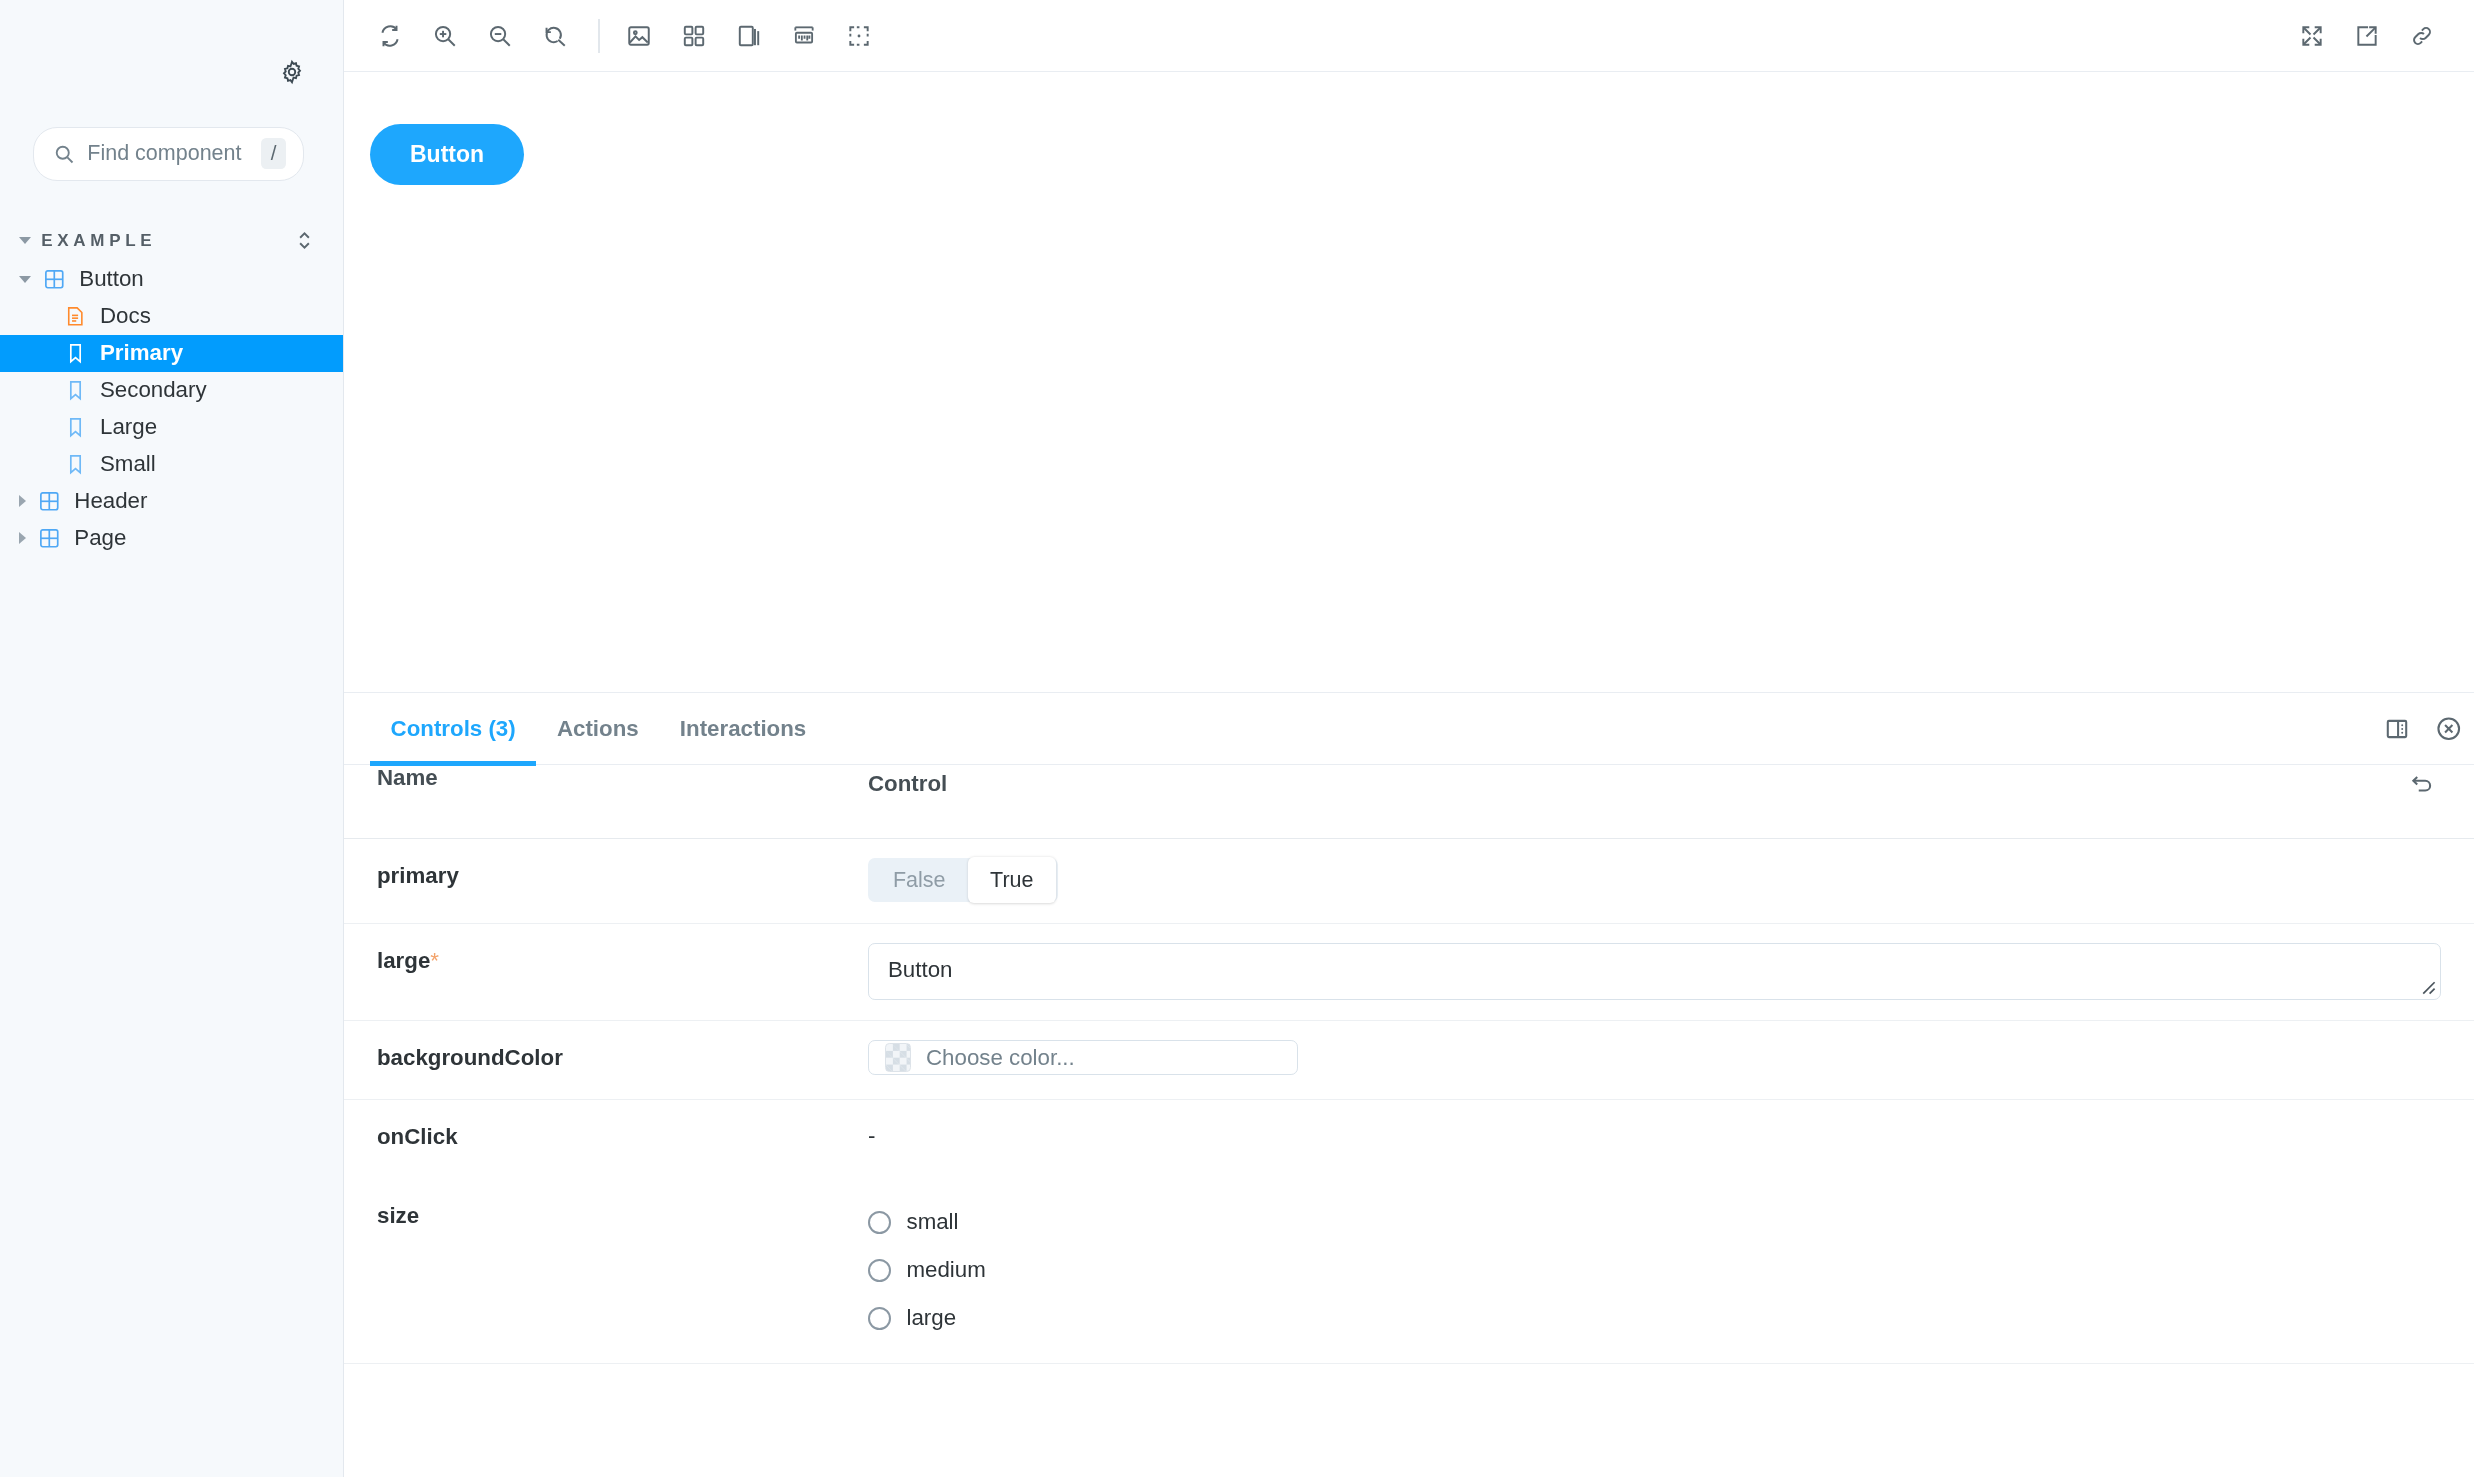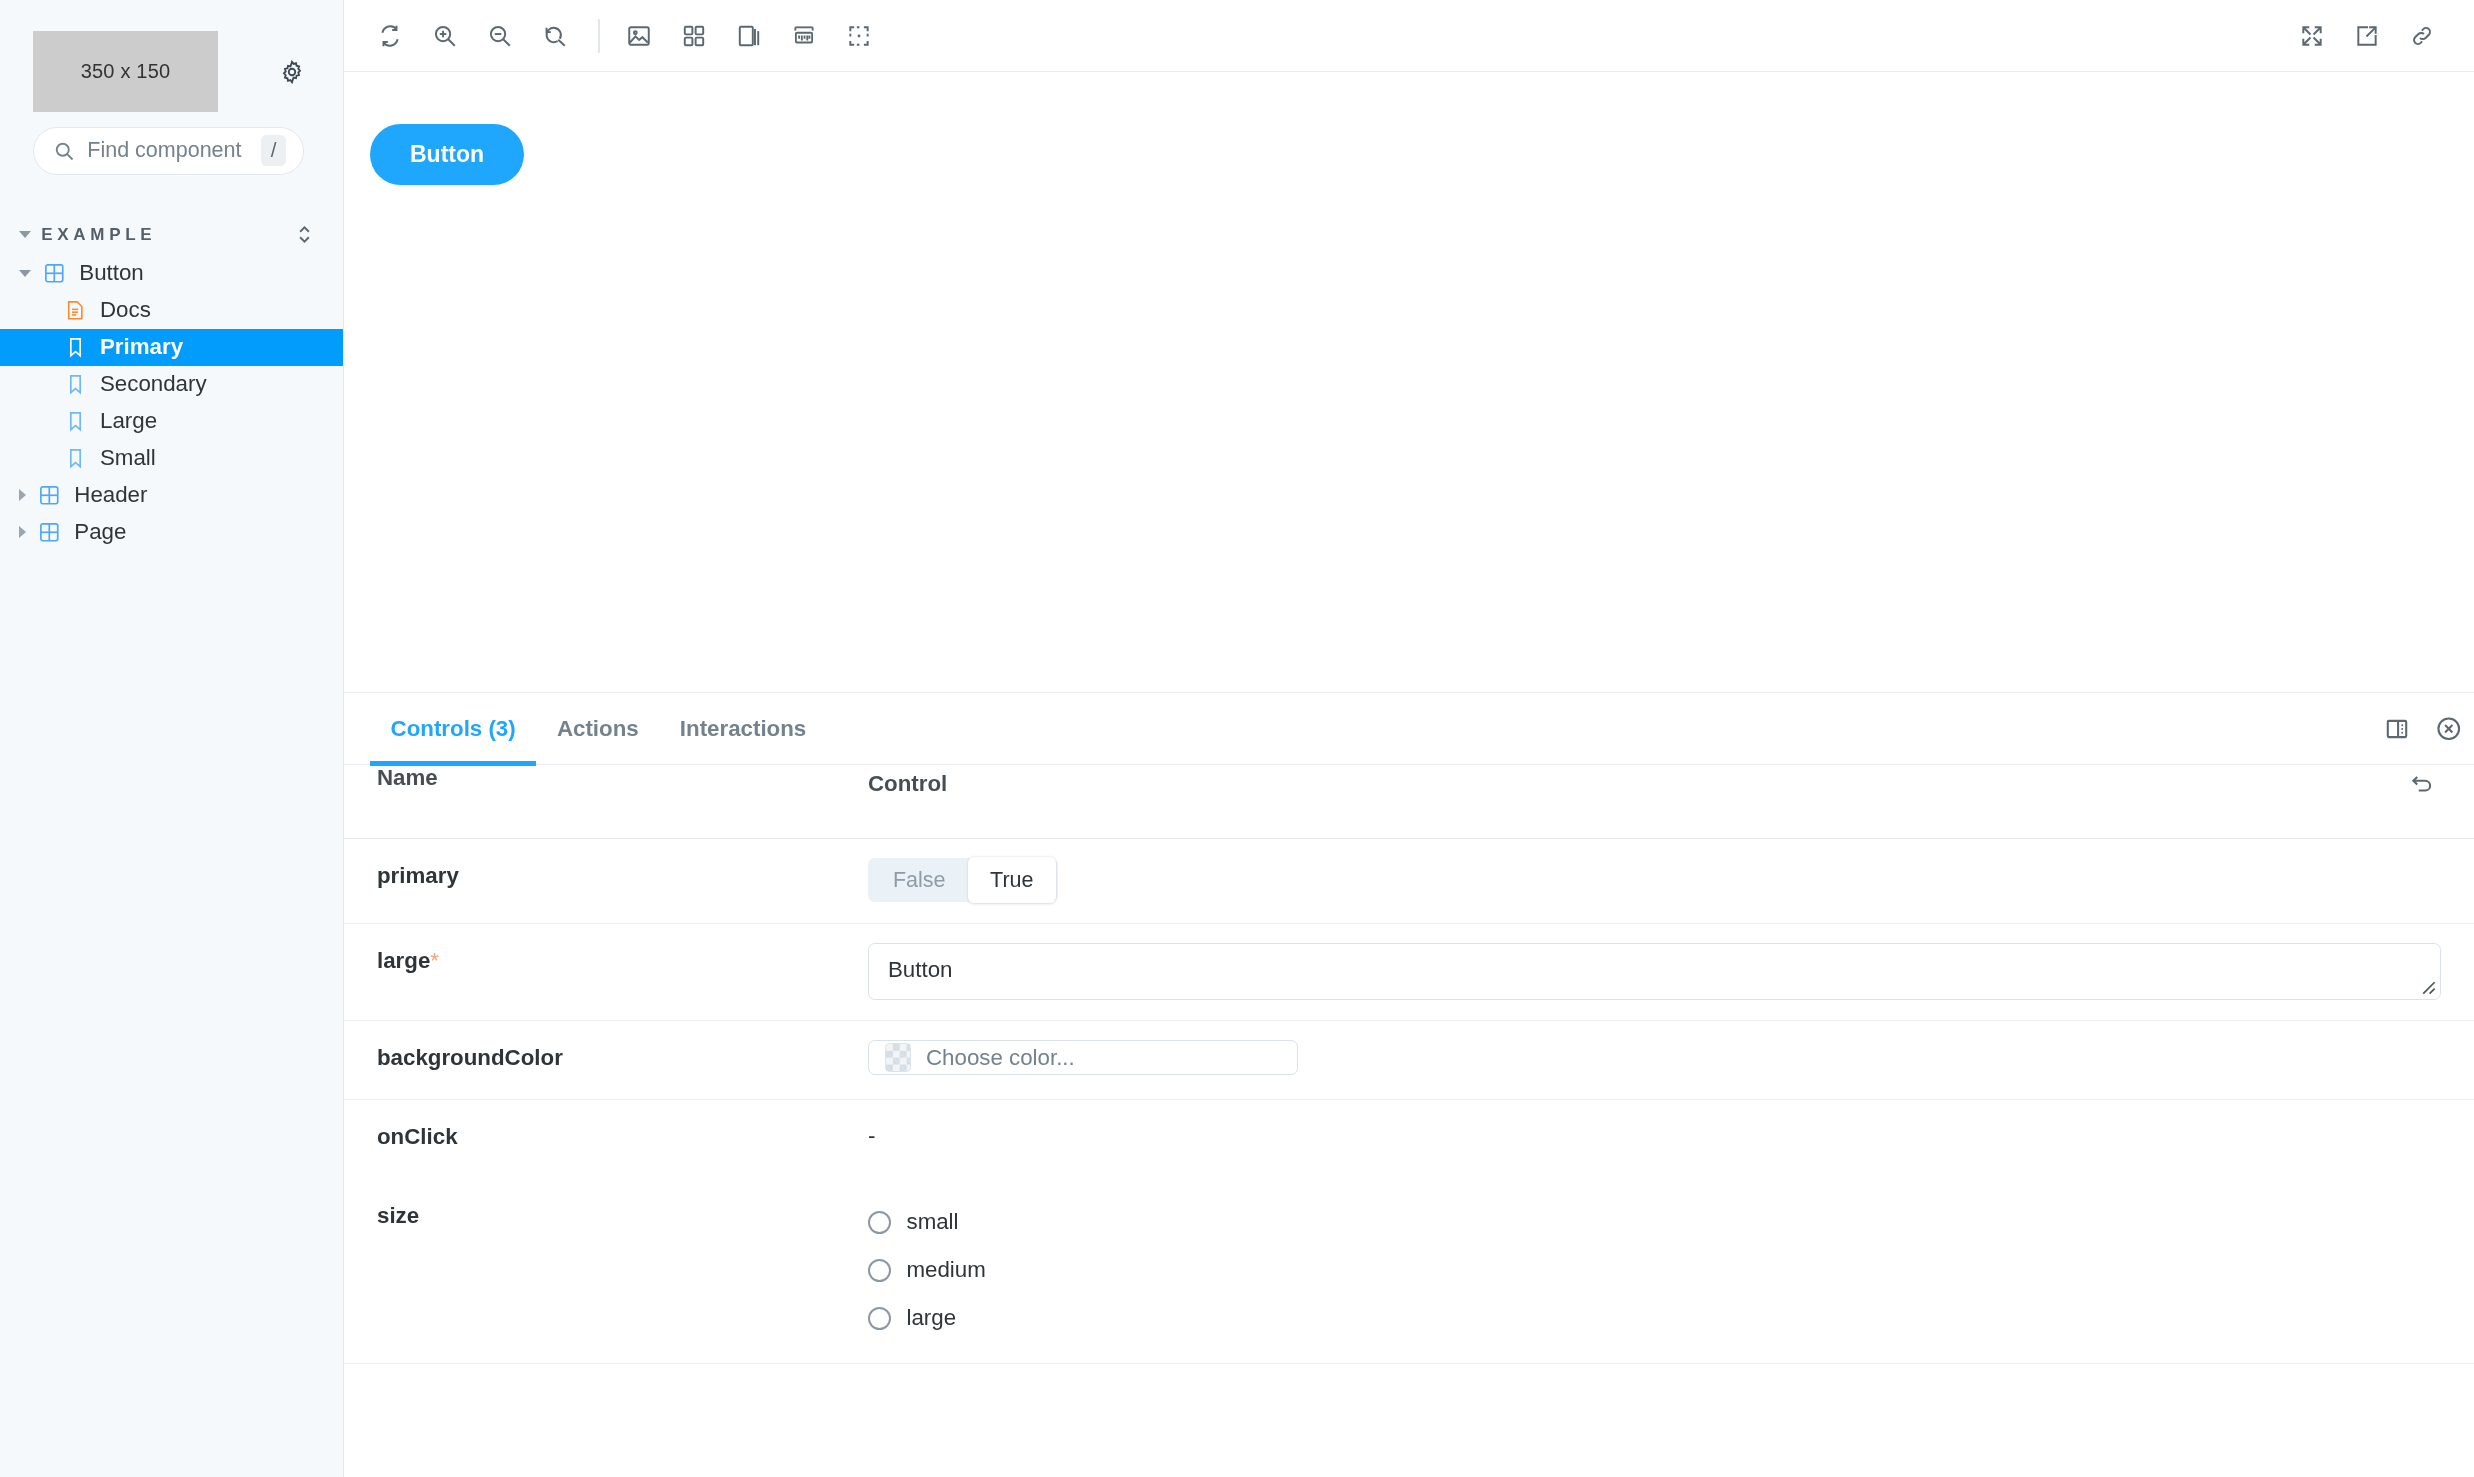--- a/index.html
+++ b/index.html
@@ -48,21 +48,21 @@
   .gear-btn {
     width: 40px; height: 40px;
     display: flex; align-items: center; justify-content: center;
     margin-top: 20.6px; margin-right: 5.2px;
   }
   .search-wrap {
     padding: 0 33px;
     margin-top: 6.9px;
   }
   .search-box {
-    height: 48px;
+    height: 54px;
     border: 1.7px solid #E3E8EE;
     border-radius: 24px;
     background: #FFFFFF;
     display: flex;
     align-items: center;
     padding: 0 17px 0 19px;
     width: 271px;
   }
   .search-icon { flex: 0 0 auto; display: flex; align-items: center; margin-right: 12px; }
   .search-placeholder {
@@ -368,21 +368,20 @@
   .dash-val { font-size: 22.3px; color: #2E3438; padding-top: 3.4px; display: block; }
 </style>
 </head>
 <body>
 
 <div class="app">
 
   <aside class="sidebar">
 
     <div class="sidebar-head">
-      <div class="brand-logo">350 x 150</div>
       <div class="head-spacer"></div>
       <div class="gear-btn">
         <svg width="26" height="26" viewBox="0 0 24 24" fill="none" stroke="#3D4A53" stroke-width="1.7">
           <circle cx="12" cy="12" r="3"></circle>
           <path d="M12 2.6l1.4 1.9 2.3-.6.5 2.3 2.3.6-.7 2.3 1.6 1.7-1.6 1.7.7 2.3-2.3.6-.5 2.3-2.3-.6L12 21.4l-1.4-1.9-2.3.6-.5-2.3-2.3-.6.7-2.3L4.6 13.2l1.6-1.7-.7-2.3 2.3-.6.5-2.3 2.3.6z"></path>
         </svg>
       </div>
     </div>
 
     <div class="search-wrap">

